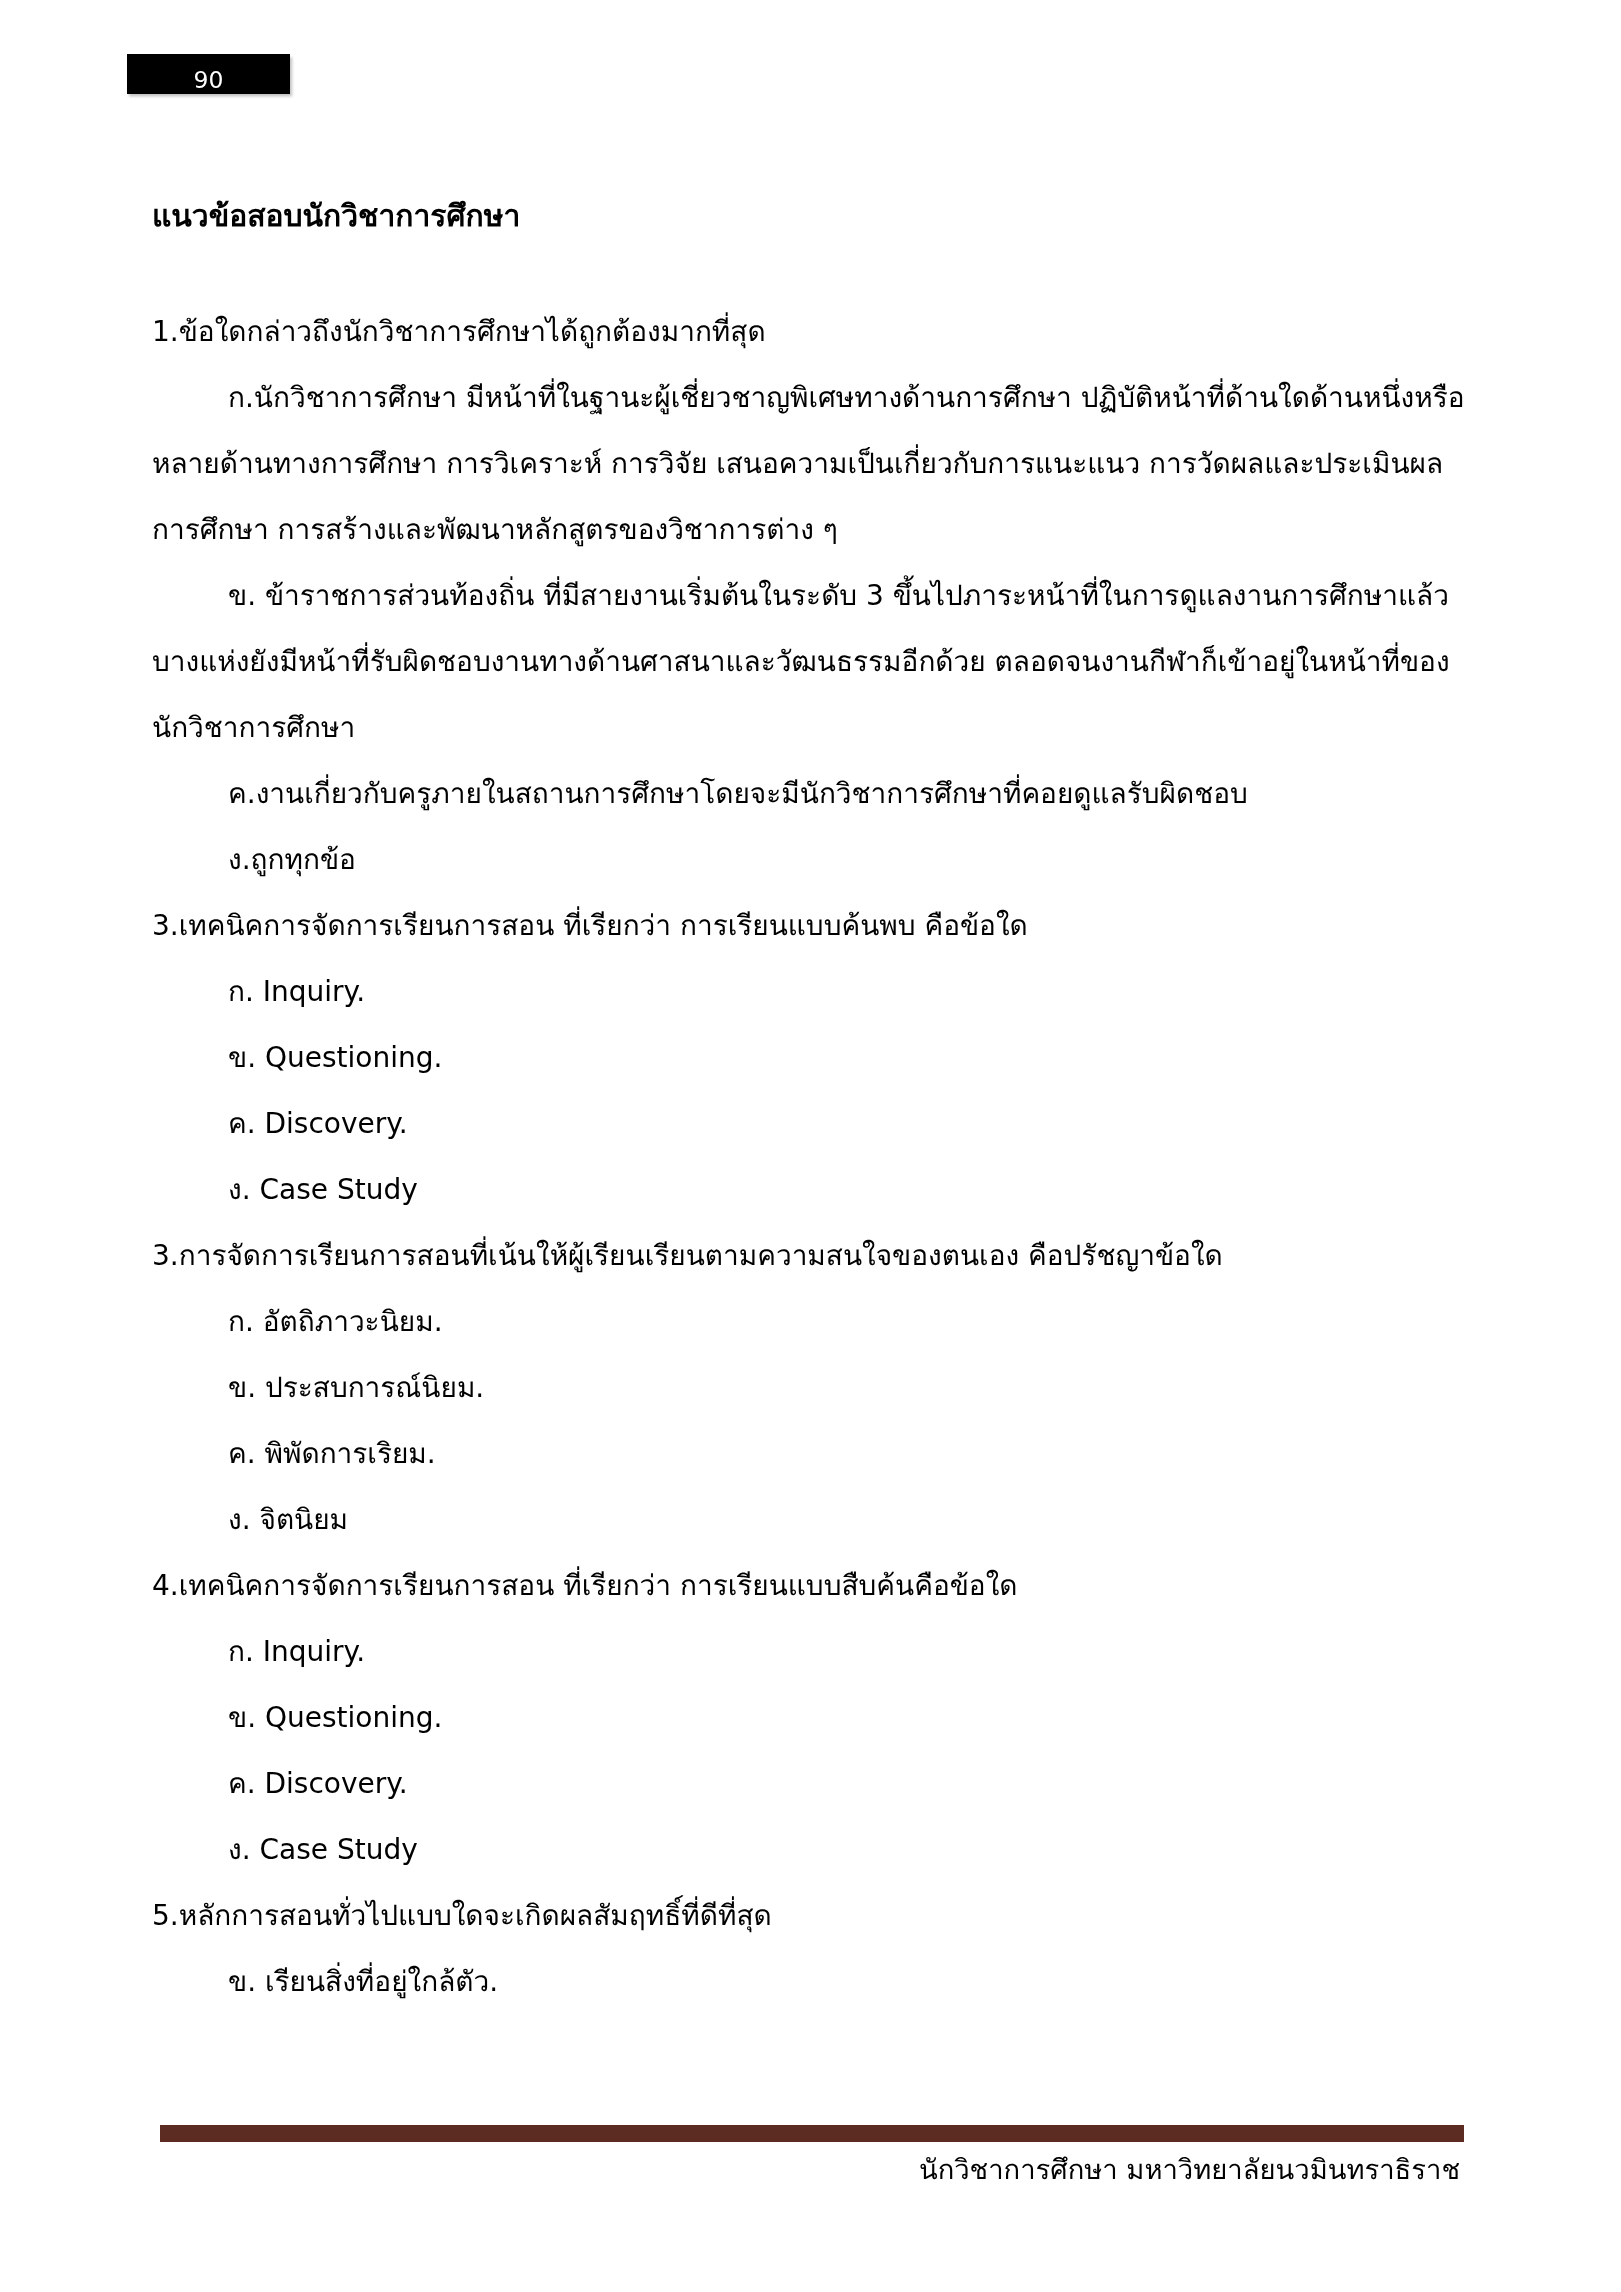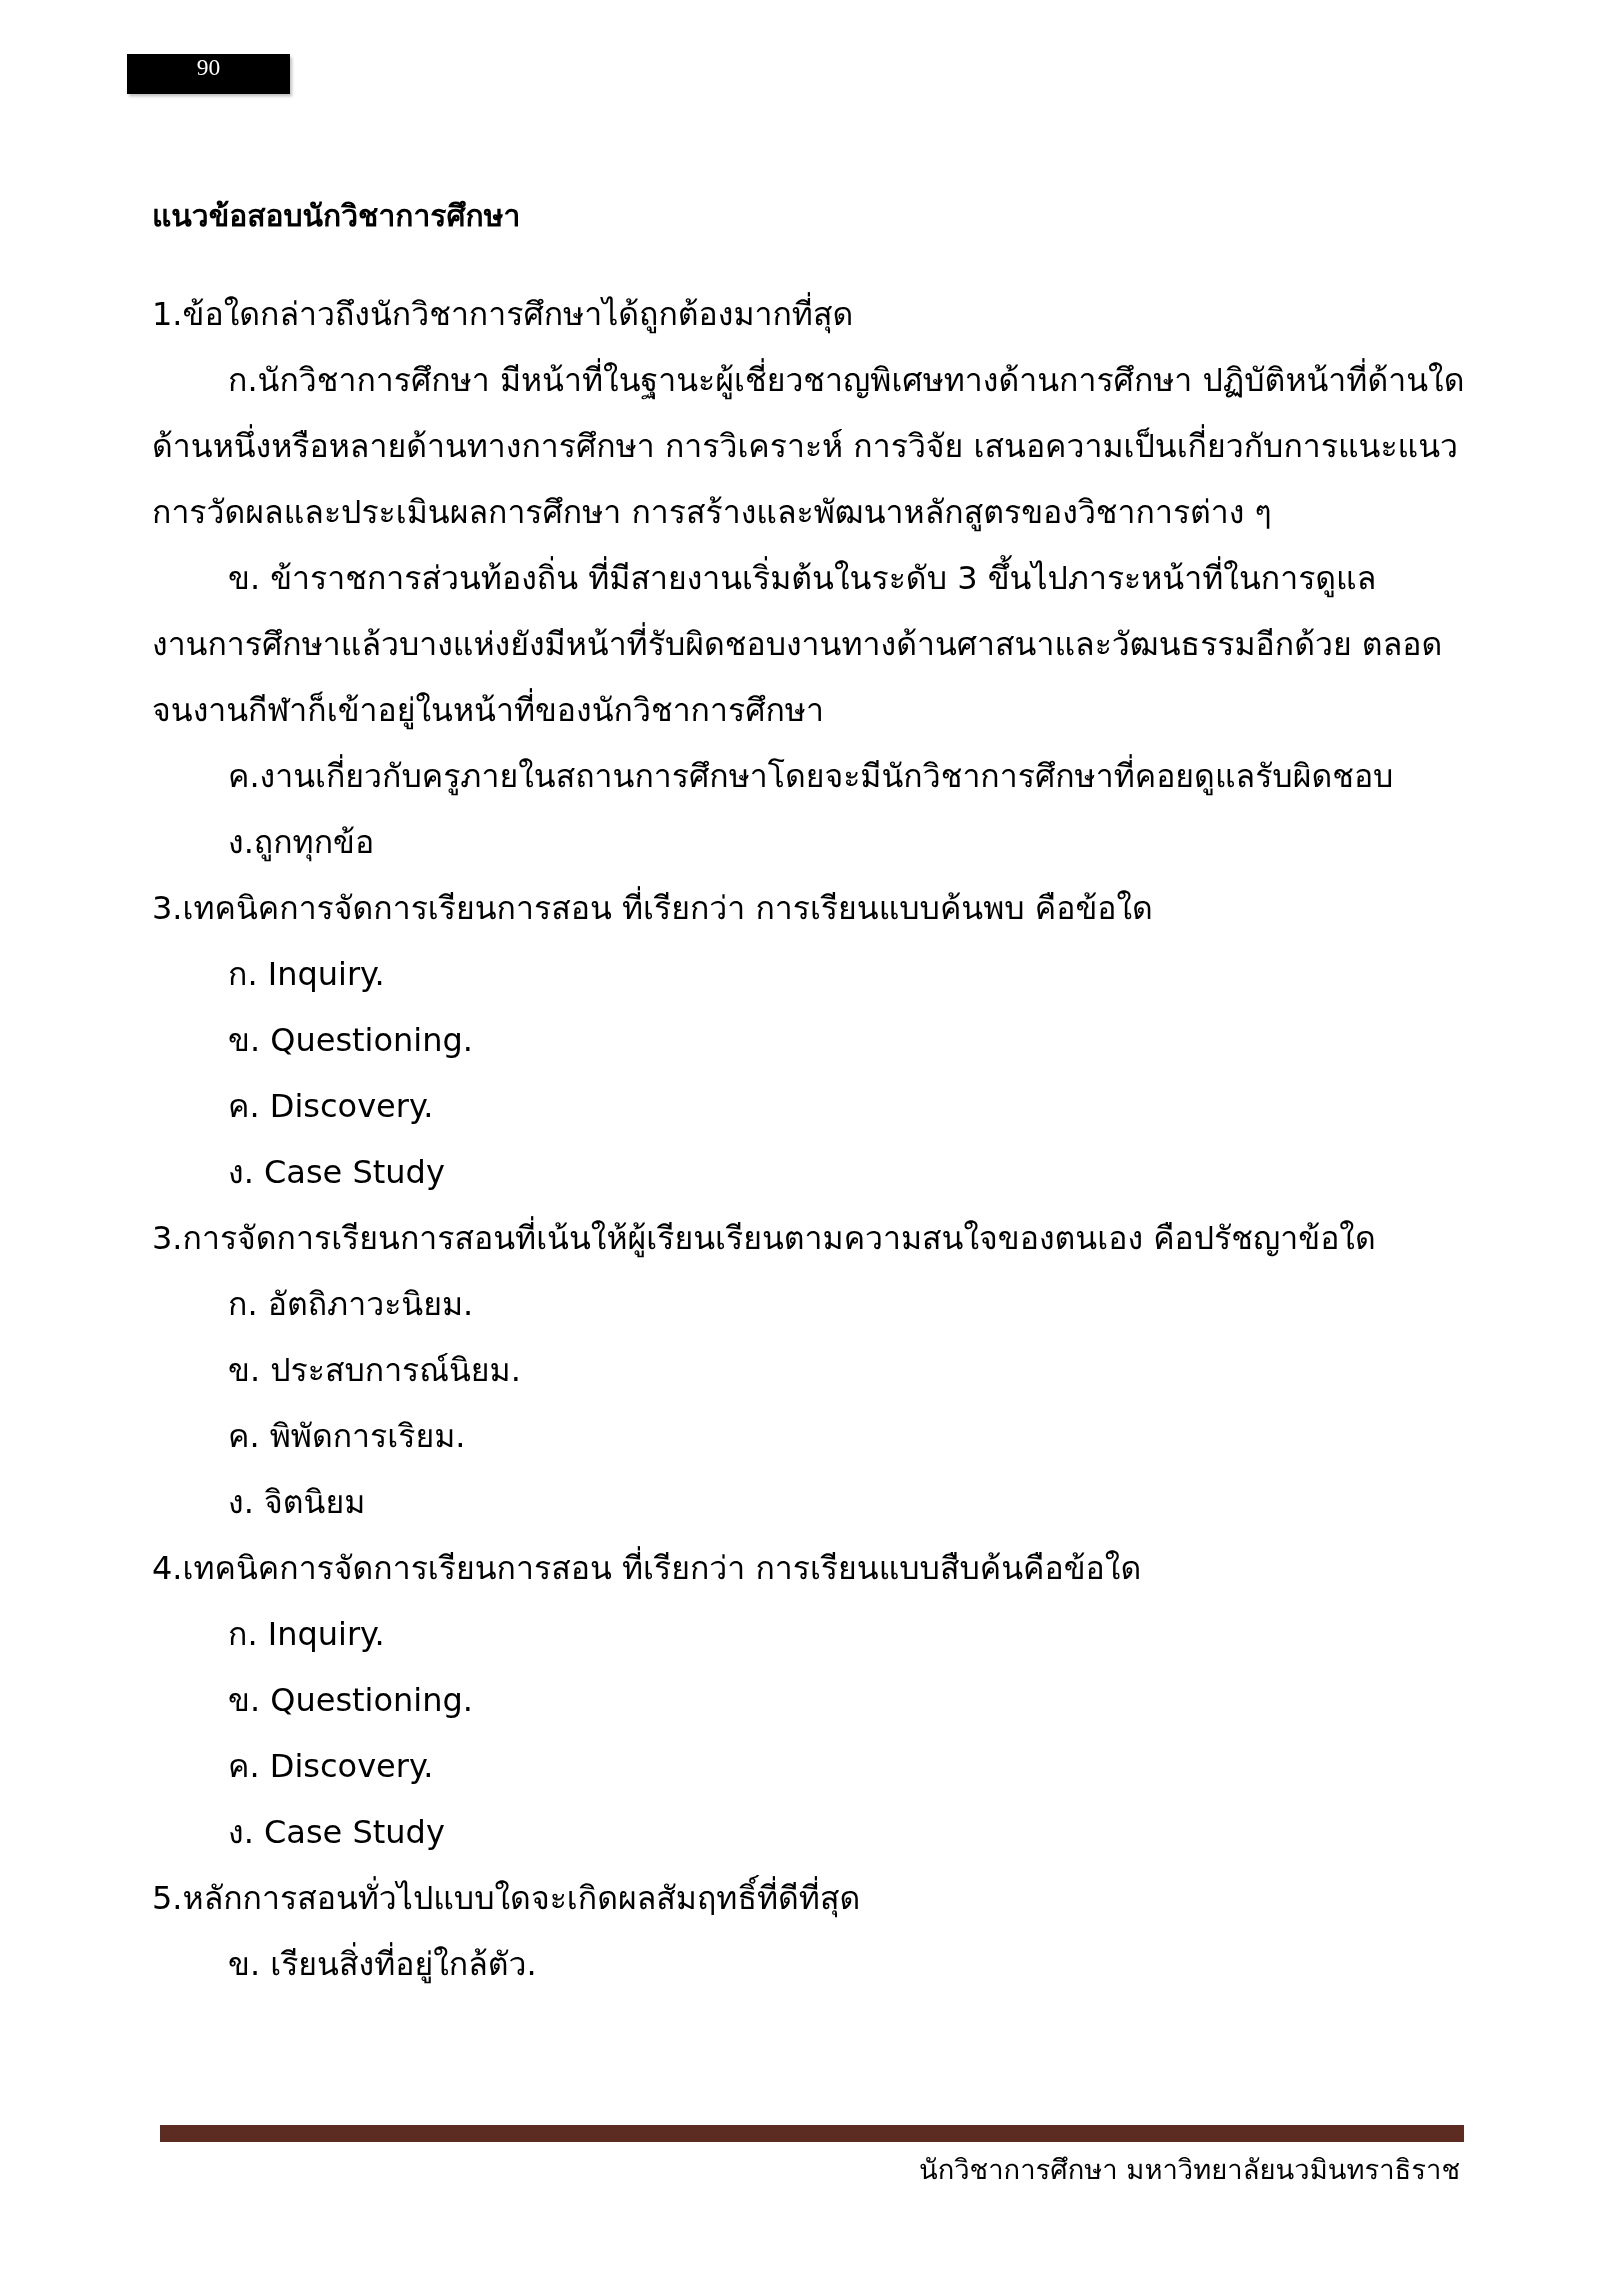--- a/index.html
+++ b/index.html
@@ -18,42 +18,41 @@
   }
   .page-number-box {
     position: absolute;
     left: 127px;
     top: 54px;
     width: 163px;
     height: 40px;
     background: #000000;
     color: #ffffff;
     display: flex;
-    align-items: flex-start;
+    align-items: flex-end;
     justify-content: center;
     font-size: 23.5px;
     box-shadow: 2px 2.9px 2.9px rgba(0,0,0,0.25);
-    font-family: Liberation Serif, serif;
   }
   .doc-title {
     position: absolute;
     left: 152px;
     top: 192px;
     width: 1132px;
     text-align: left;
     font-weight: bold;
     font-size: 30px;
     line-height: 47px;
   }
   .content {
     position: absolute;
     left: 152px;
-    top: 281px;
+    top: 299px;
     width: 1323px;
-    font-size: 32px;
+    font-size: 28px;
   }
   .line {
     line-height: 66px;
     text-align: left;
   }
   .opt {
     text-indent: 76px;
   }
   .footer-bar {
     position: absolute;

